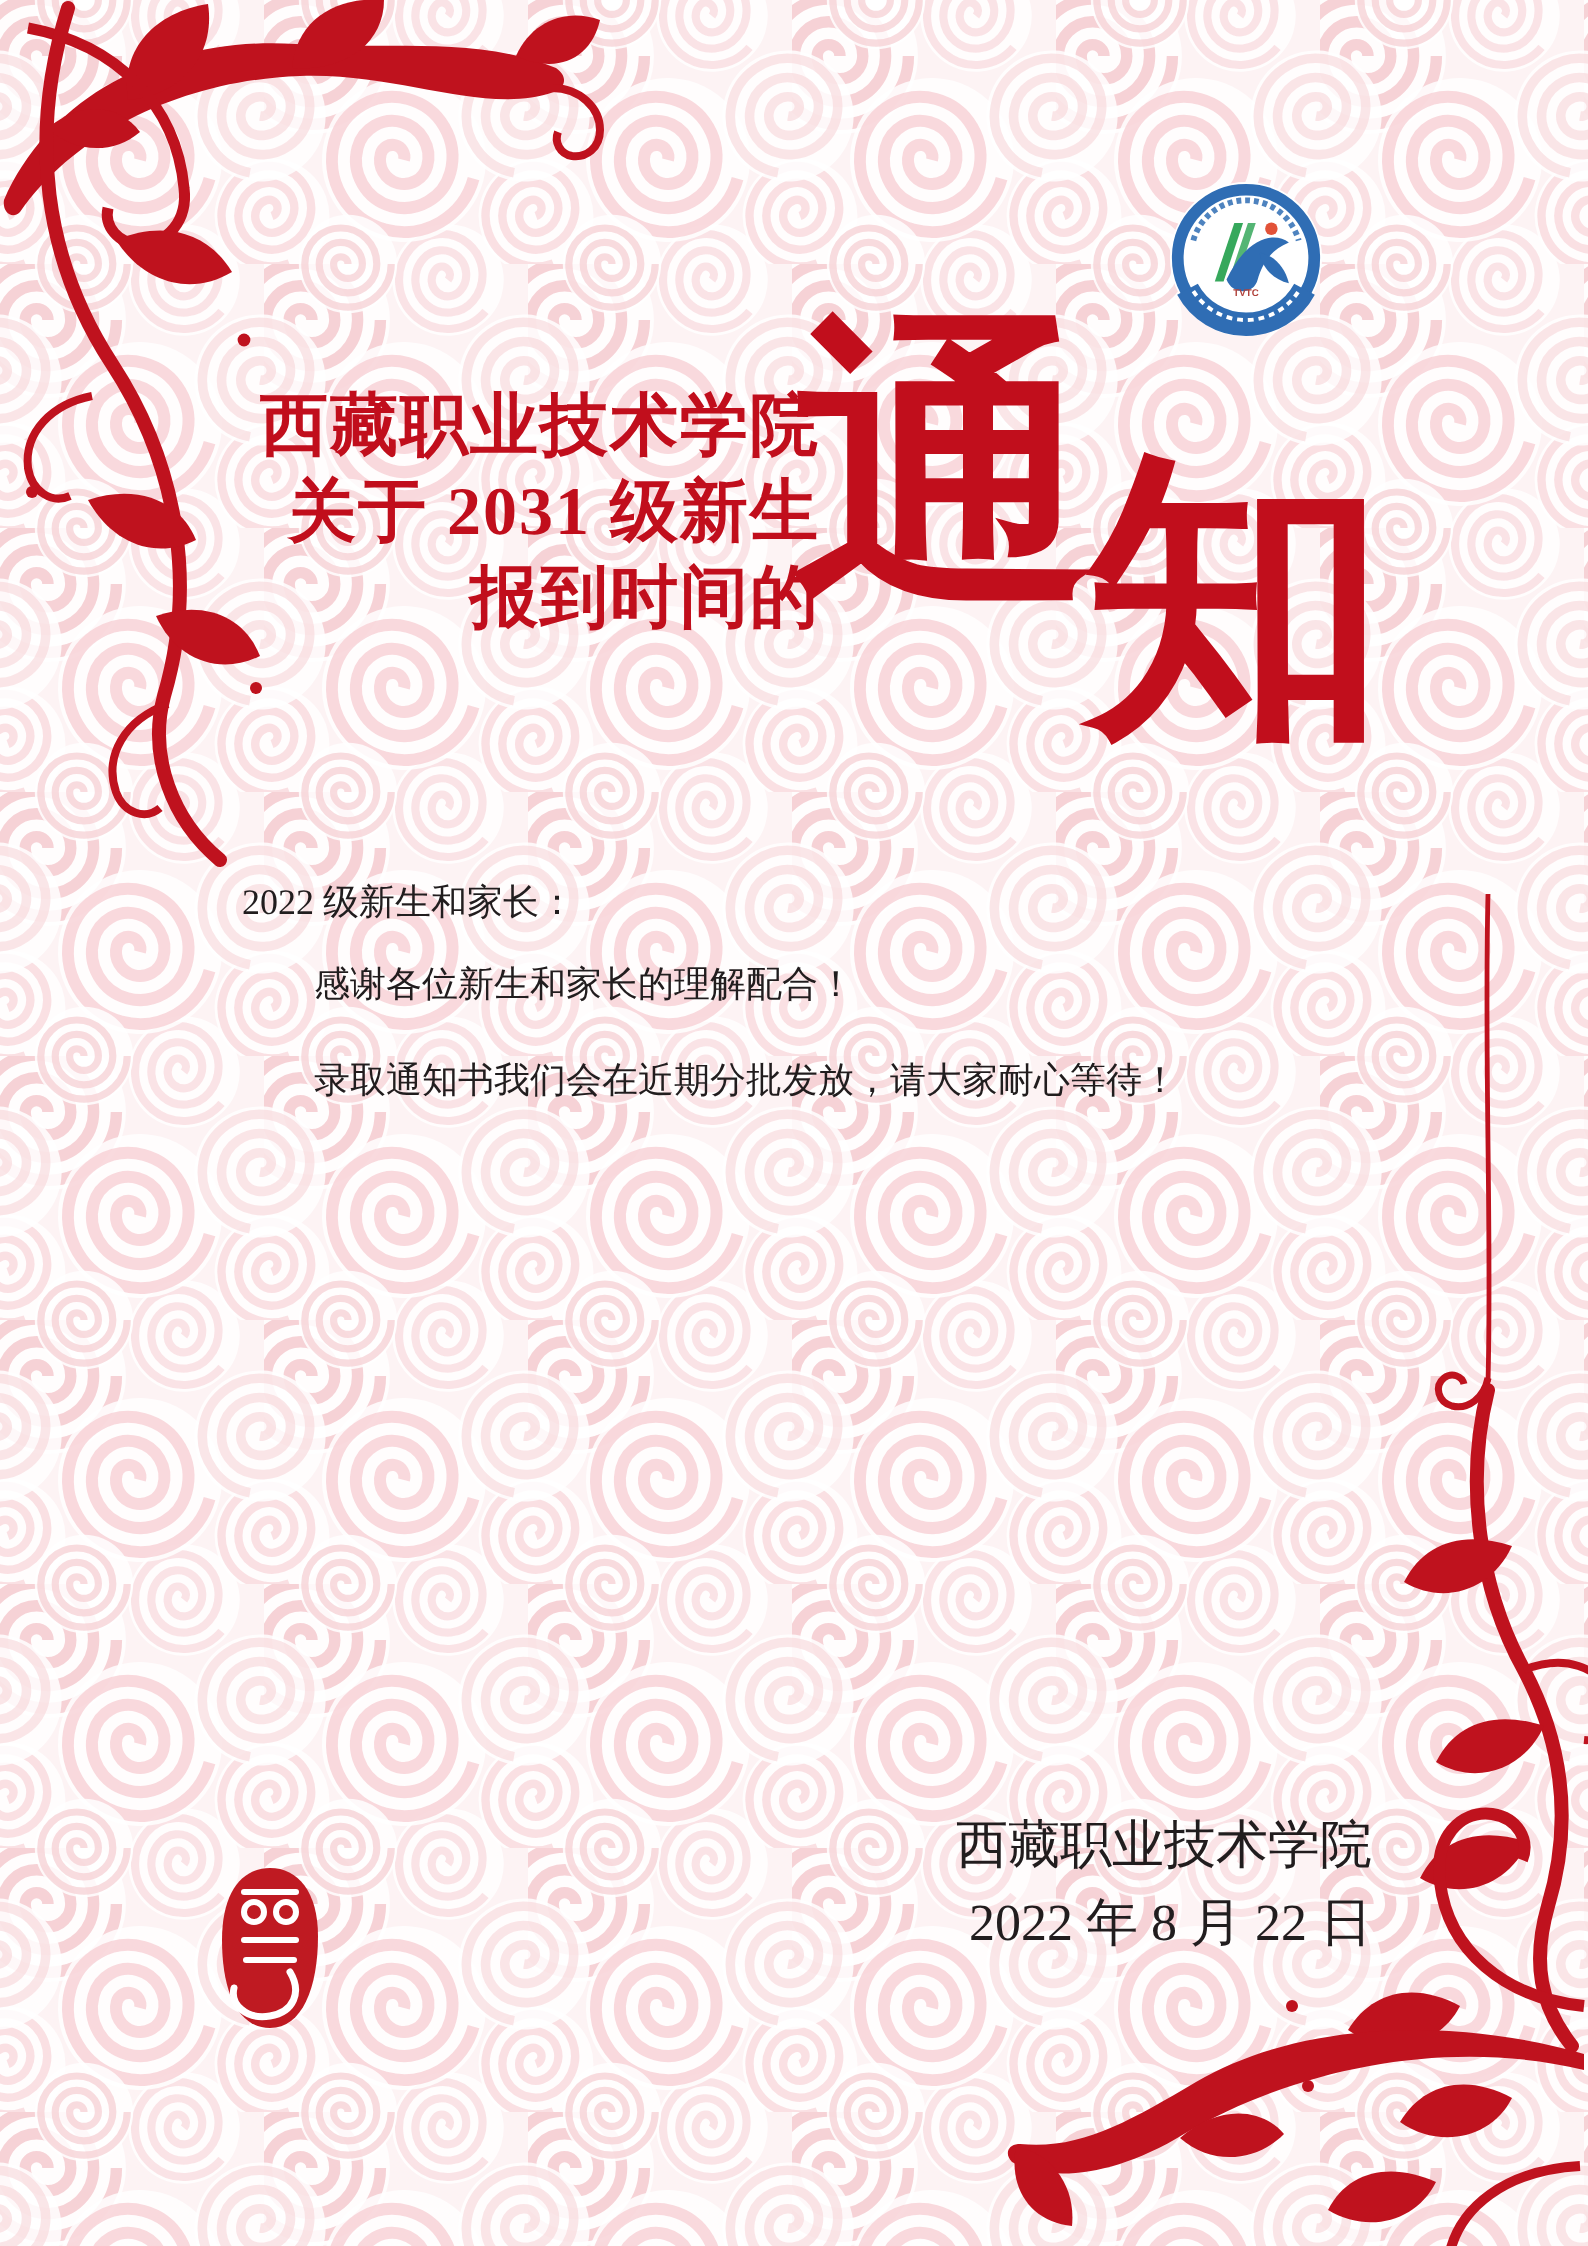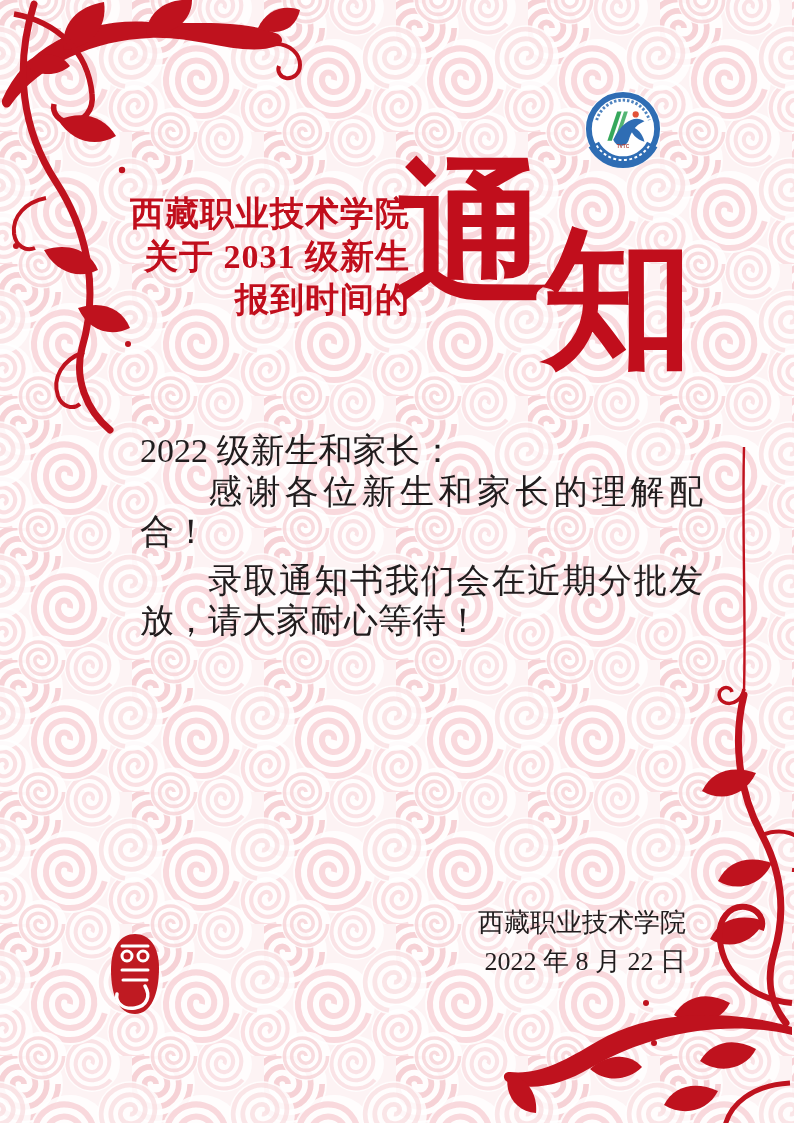--- a/index.html
+++ b/index.html
@@ -24,22 +24,22 @@
   }
   .big-char{
     position:absolute;color:#c10e1c;
     font-size:152px;line-height:1;font-weight:bold;
     font-family:"Liberation Serif", serif;
   }
   .big-char.tong{left:396px;top:158px;}
   .big-char.zhi{left:542px;top:224px;}
 
   .body-text{
-    position:absolute;left:140px;top:431px;width:563px;
-    font-size:34px;line-height:40.6px;color:#211d1e;
+    position:absolute;left:121px;top:431px;width:563px;
+    font-size:18px;line-height:40.6px;color:#211d1e;
     text-align:justify;
   }
   .body-text p{margin:0;}
   .body-text p.indent{text-indent:2em;}
   .body-text p.p1{margin-top:25px;}
   .body-text p.p2{margin-top:8px;}
 
   .signature{
     position:absolute;right:108px;top:903px;
     text-align:right;font-size:26px;line-height:39px;color:#211d1e;

